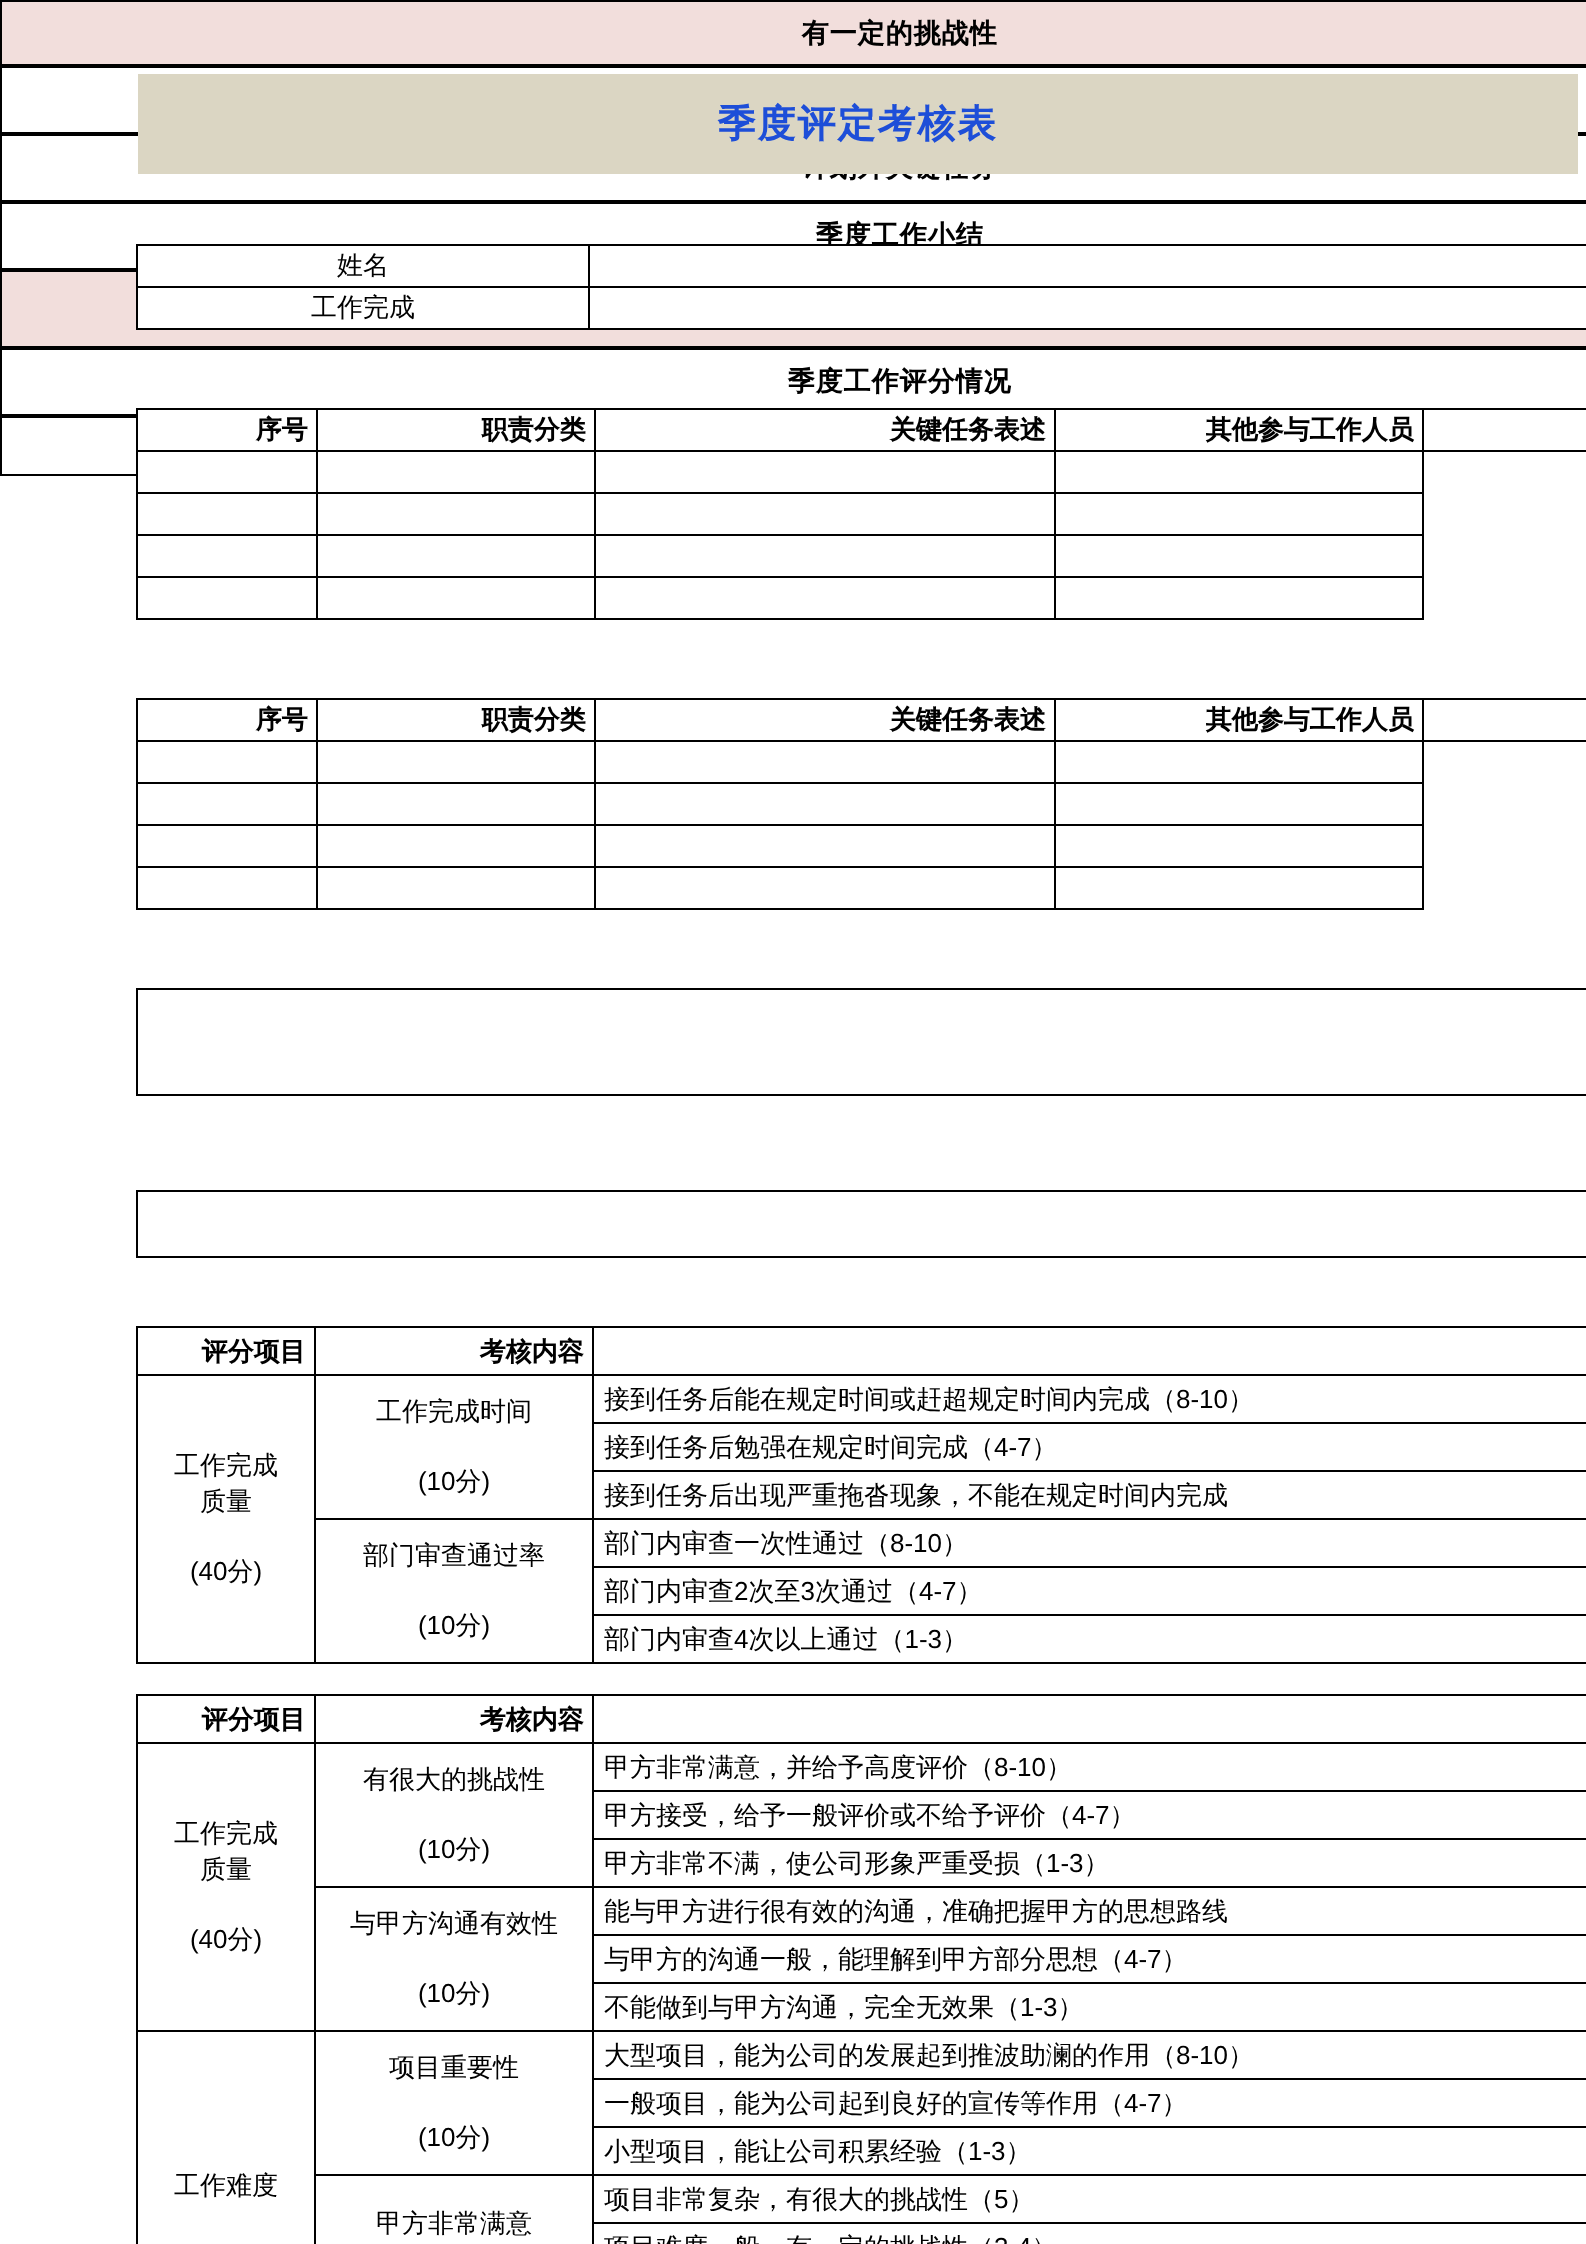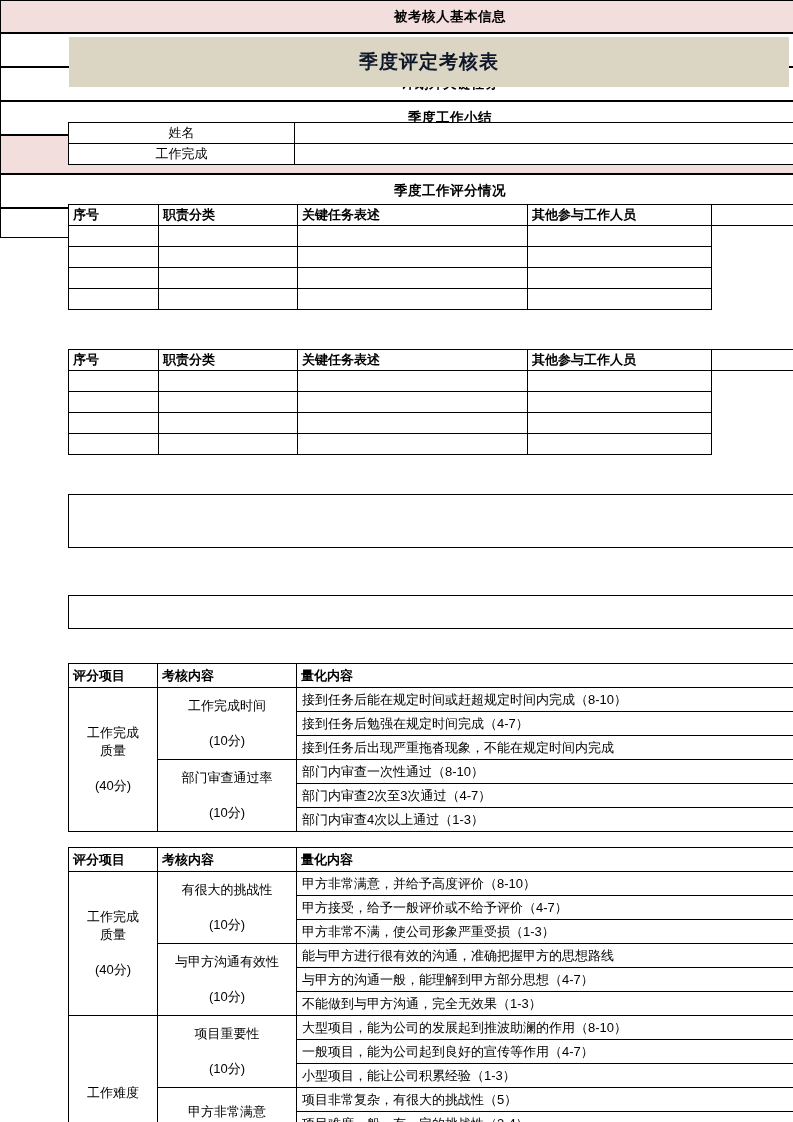--- a/index.html
+++ b/index.html
@@ -16,21 +16,21 @@
 
   .band{position:absolute;left:69px;width:900px;box-sizing:border-box;}
 
   
   .title-band{
     top:37px;height:50px;background:#dbd6c3;
     display:flex;align-items:center;justify-content:center;
     width:720px;
   }
   .title-band .t{
-    font-size:19px;font-weight:bold;color:#0f172a;letter-spacing:1px;white-space:nowrap;
+    font-size:19px;font-weight:bold;color:#1d4ed8;letter-spacing:1px;white-space:nowrap;
   }
 
   
   .sec{
     box-sizing:border-box;
     border:1.6px solid #000;
     display:flex;align-items:center;justify-content:center;
     white-space:nowrap;
   }
   .sec .t{font-size:13.5px;font-weight:bold;color:#000;letter-spacing:.5px;}
@@ -45,21 +45,21 @@
   table.grid td{
     border:1px solid #000;
     font-size:13px;color:#000;
     padding:0 4px;
     height:20px;
     overflow:hidden;white-space:nowrap;
     background:#fff;
   }
   td.c{text-align:center;}
   td.l{text-align:left;}
-  td.hdr{font-weight:bold;text-align:left;}
+  td.hdr{font-weight:bold;text-align:right;}
   td.blank{}
 
   
   .inforow td{height:20px;font-size:13.5px;margin-left:39px;}
 
   
   table.score td{font-size:13px;height:23px;}
   table.score td.qual{text-align:left;padding-left:5px;}
   table.score td.cat{text-align:center;line-height:1.35;}
 
@@ -71,21 +71,21 @@
 <body>
 
 <div id="sheet">
 <div class="clip">
 
   <div class="band title-band">
     <span class="t">季度评定考核表</span>
   </div>
 
   <div class="sec pink" style="left:69px;top:89px;width:900px;height:33px;">
-    <span class="t">被考核人基本信息</span>
+    <span class="t">有一定的挑战性</span>
   </div>
 
   <table class="grid inforow" style="left:68px;top:122px;width:900px;">
     <tbody>
           <tr>
       <td class="c" style="width:217px;">姓名</td>
       <td class="l" style="width:683px;"></td>
     </tr>
     <tr>
       <td class="c">工作完成</td>

